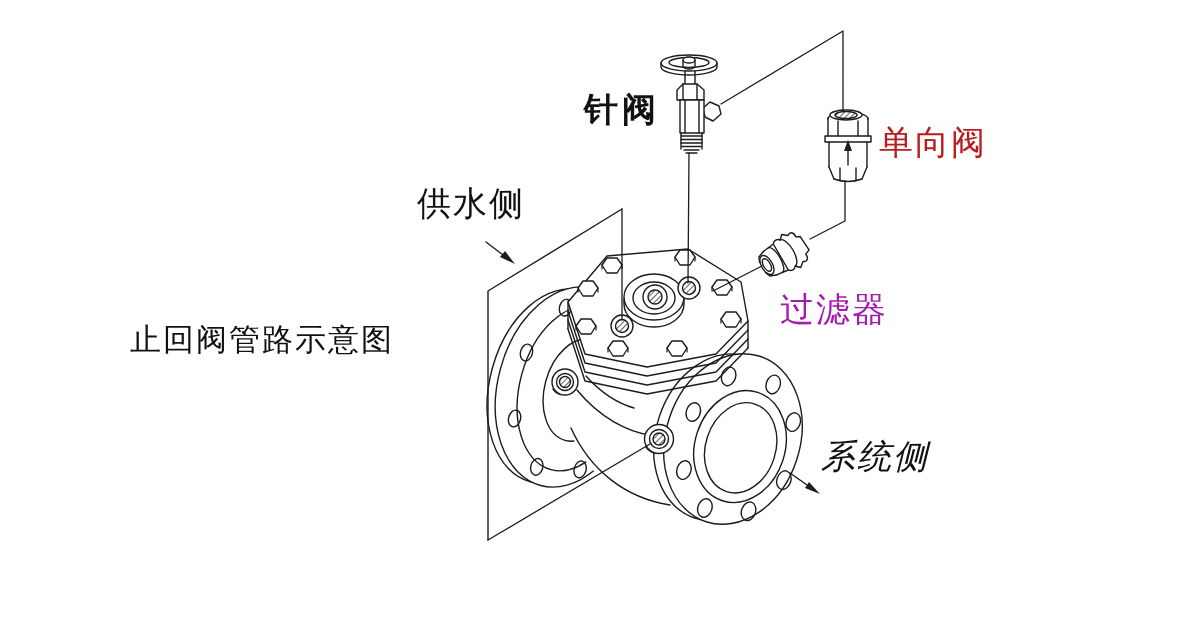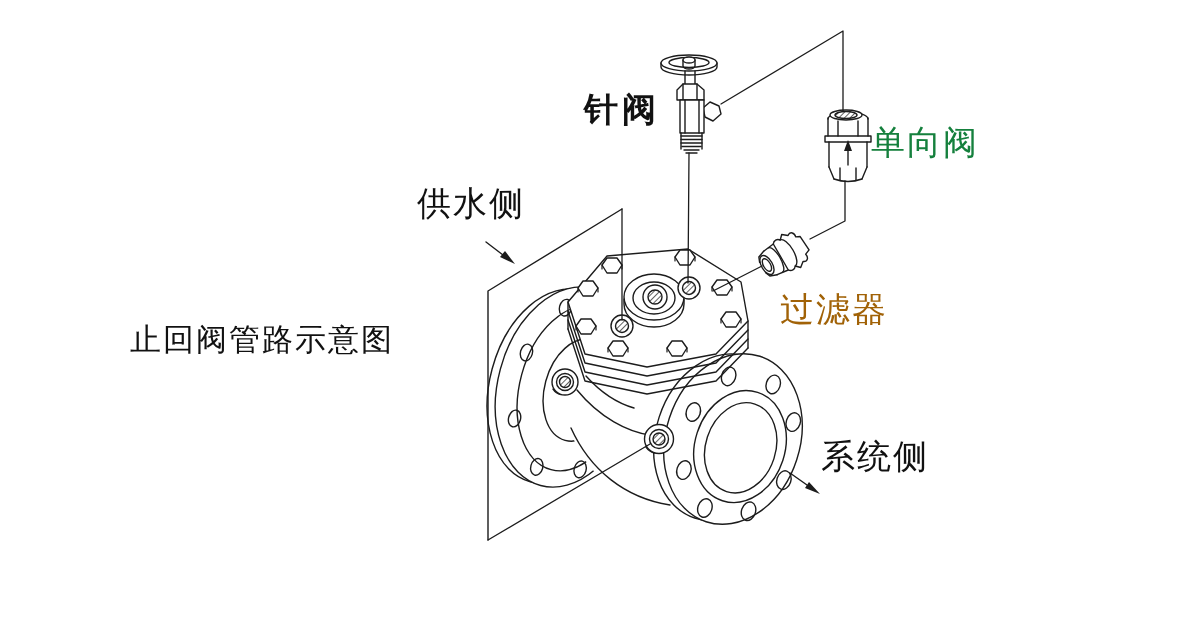--- a/index.html
+++ b/index.html
@@ -16,21 +16,21 @@
     color:#111111;
     white-space:nowrap;
     line-height:1;
     user-select:none;
   }
   .lbl-title{left:130px;top:324px;font-size:31px;letter-spacing:2px;}
   .lbl-needle{left:584px;top:93px;font-size:34px;letter-spacing:4px;}
   .lbl-check{left:871px;top:126px;font-size:34px;letter-spacing:2px;}
   .lbl-strainer{left:780px;top:293px;font-size:34px;letter-spacing:2px;}
   .lbl-supply{left:417px;top:187px;font-size:34px;letter-spacing:2px;}
-  .lbl-system{left:821px;top:440px;font-size:34px;letter-spacing:2px;}
+  .lbl-system{left:821px;top:440px;font-size:34px;letter-spacing:2px;font-style:italic;}
 </style>
 </head>
 <body style="background: rgb(255, 255, 255);">
 
 <div class="stage">
 
 <svg width="1200" height="635" viewBox="0 0 1200 635">
   <defs>
     <pattern id="hatch" width="4" height="4" patternUnits="userSpaceOnUse" patternTransform="rotate(45)">
       <line x1="0" y1="0" x2="0" y2="4" stroke="#1c1c1c" stroke-width="1.4"></line>
@@ -183,18 +183,18 @@
     </g>
     <g>
       <path d="M790,473 L807,485"></path>
       <polygon points="820,494 805,488 809,482" fill="#1c1c1c" stroke="none"></polygon>
     </g>
   </g>
 </svg>
 
 <div class="lbl lbl-title" style="color: rgb(17, 17, 17);">止回阀管路示意图</div>
 <div class="lbl lbl-needle" style="color: rgb(17, 17, 17); font-weight: bold;">针阀</div>
-<div class="lbl lbl-check" style="color: #15803d;">单向阀</div>
-<div class="lbl lbl-strainer" style="color: #a16207;">过滤器</div>
+<div class="lbl lbl-check" style="color: #b91c1c; margin-left: 8px;">单向阀</div>
+<div class="lbl lbl-strainer" style="color: #a21caf;">过滤器</div>
 <div class="lbl lbl-supply" style="color: rgb(17, 17, 17);">供水侧</div>
 <div class="lbl lbl-system" style="color: rgb(17, 17, 17);">系统侧</div>
 
 </div>
 
 </body></html>

